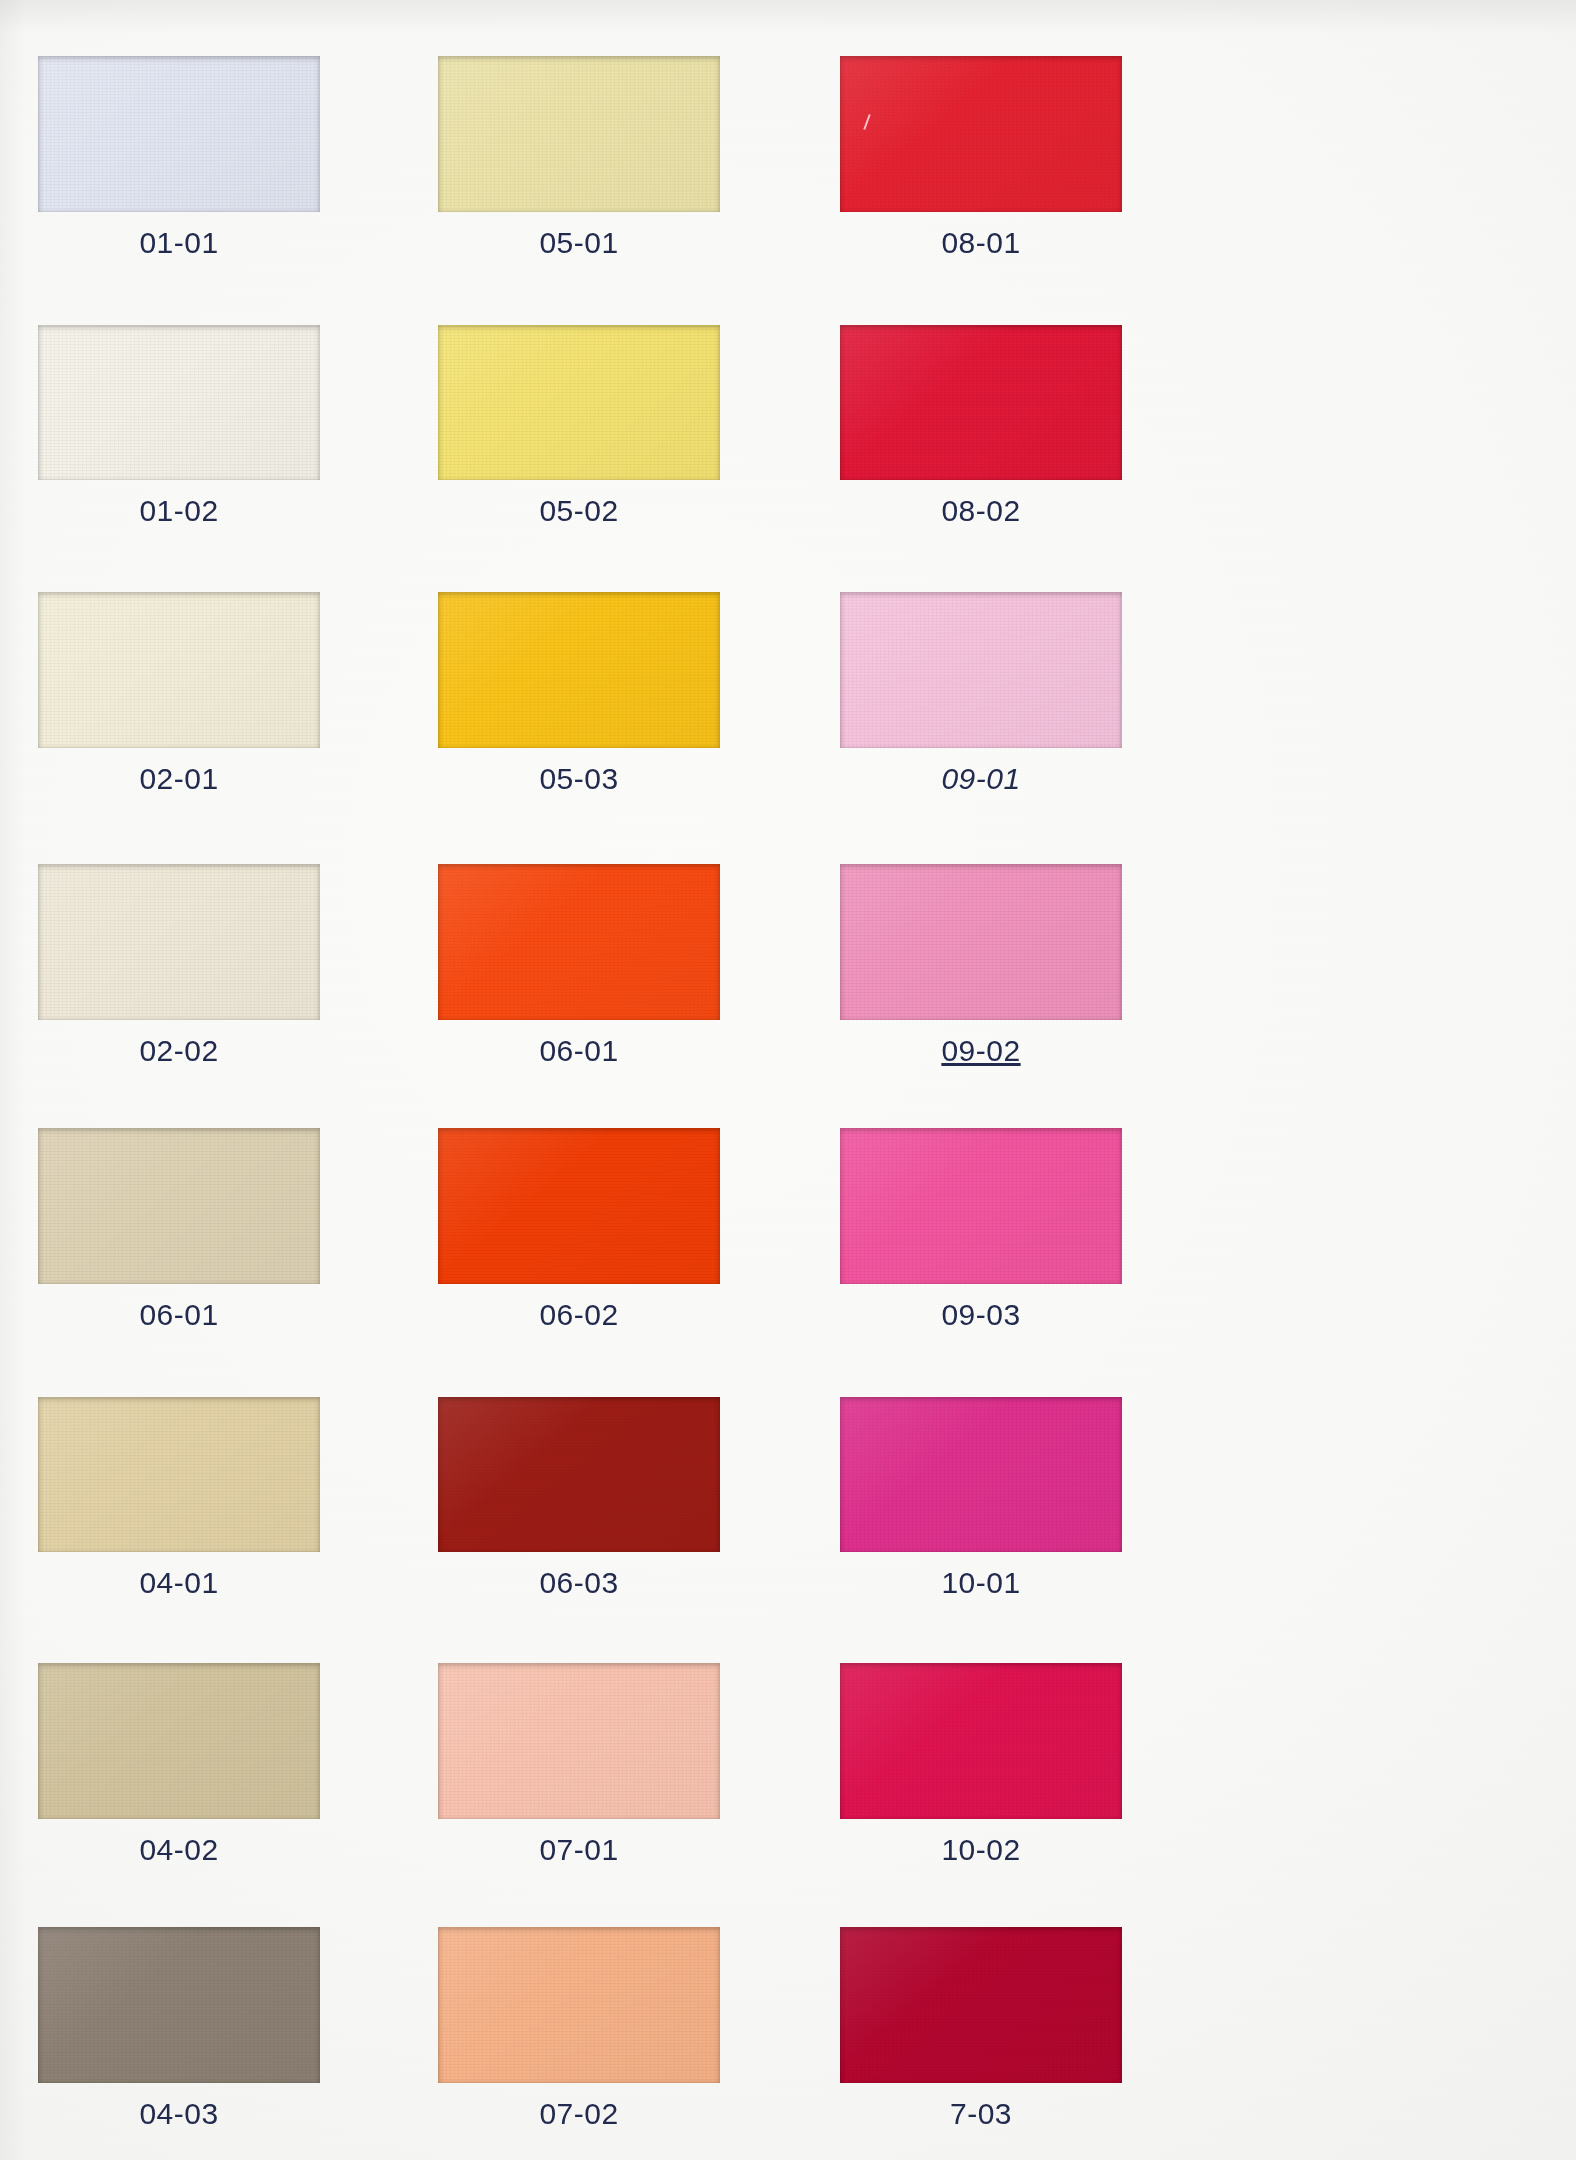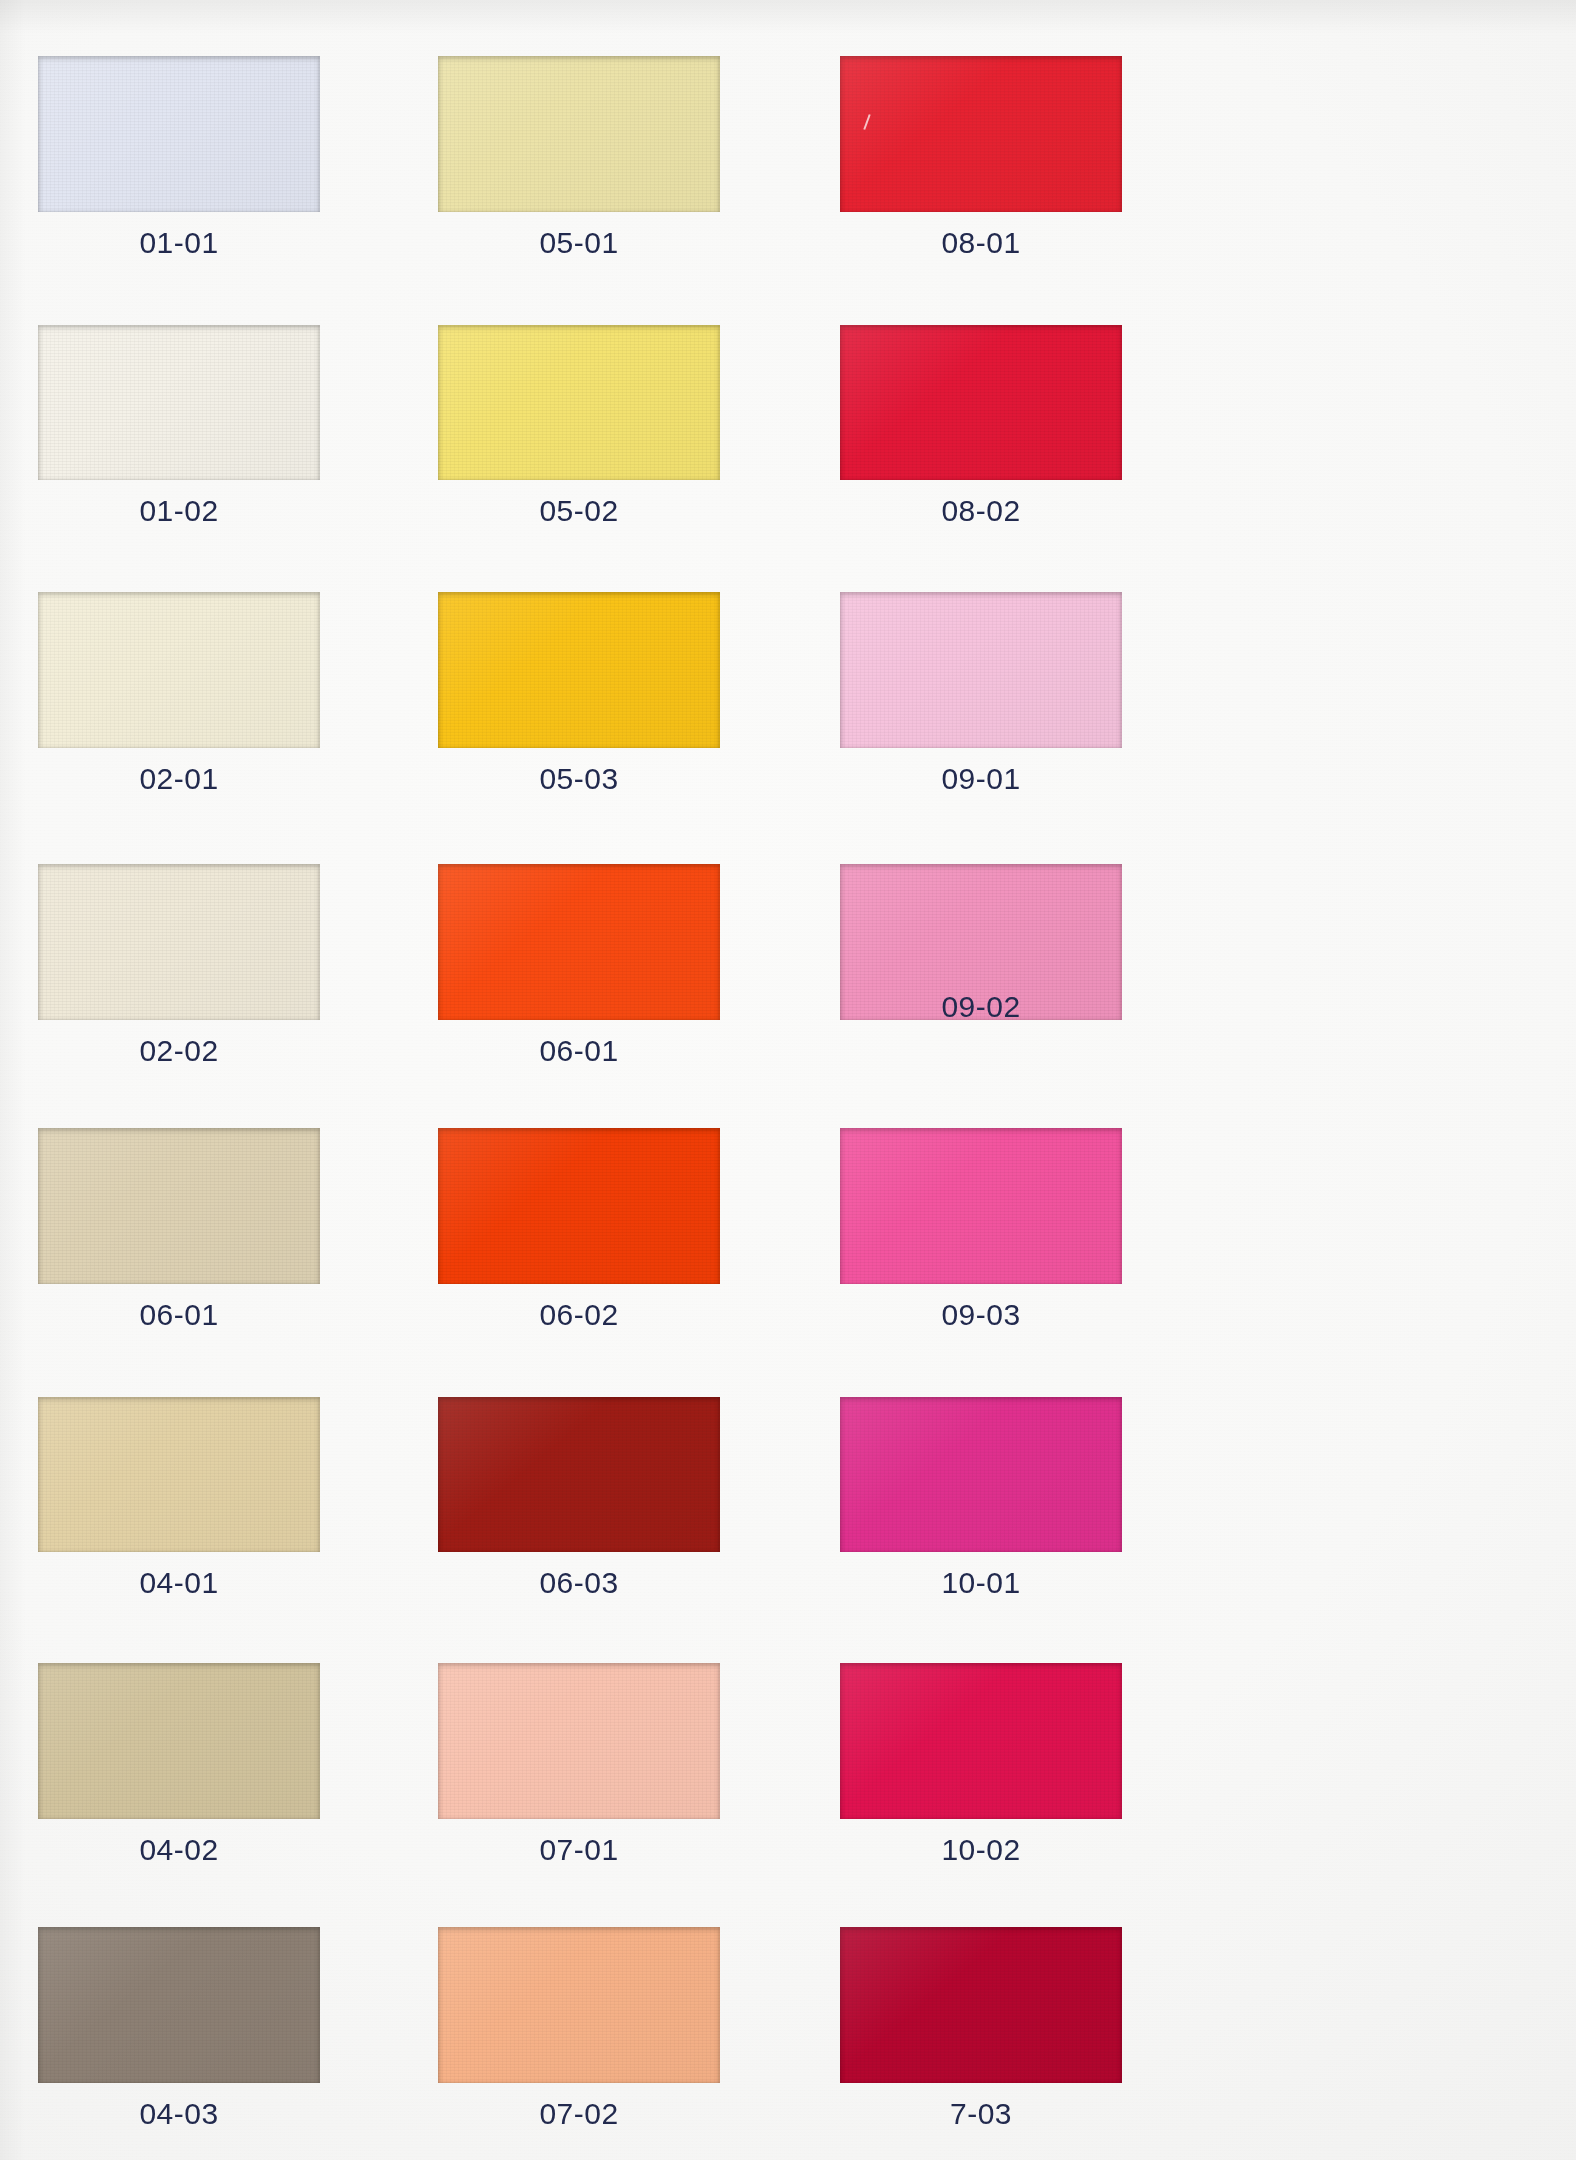--- a/index.html
+++ b/index.html
@@ -261,28 +261,28 @@
           <div class="sheen"></div>
         </div>
       </div>
       <div class="label" style="left: 840px; top: 496px; width: 282px;">08-02</div>
       <div class="cell" style="left: 840px; top: 592px; width: 282px; height: 156px;">
         <div class="swatch" title="light pink" style="background: rgb(246, 195, 221);">
           <div class="weave"></div>
           <div class="sheen"></div>
         </div>
       </div>
-      <div class="label" style="left: 840px; top: 764px; width: 282px;">09-01</div>
+      <div class="label" style="left: 840px; top: 764px; width: 282px; font-style: italic;">09-01</div>
       <div class="cell" style="left: 840px; top: 864px; width: 282px; height: 156px;">
         <div class="swatch" title="rose pink" style="background: rgb(241, 147, 189);">
           <div class="weave"></div>
           <div class="sheen"></div>
         </div>
       </div>
-      <div class="label" style="left: 840px; top: 992px; width: 282px;">09-02</div>
+      <div class="label" style="left: 840px; top: 1036px; width: 282px; text-decoration: underline;">09-02</div>
       <div class="cell" style="left: 840px; top: 1128px; width: 282px; height: 156px;">
         <div class="swatch" title="hot pink" style="background: rgb(243, 84, 159);">
           <div class="weave"></div>
           <div class="sheen"></div>
         </div>
       </div>
       <div class="label" style="left: 840px; top: 1300px; width: 282px;">09-03</div>
       <div class="cell" style="left: 840px; top: 1397px; width: 282px; height: 155px;">
         <div class="swatch" title="magenta" style="background: rgb(224, 48, 142);">
           <div class="weave"></div>

